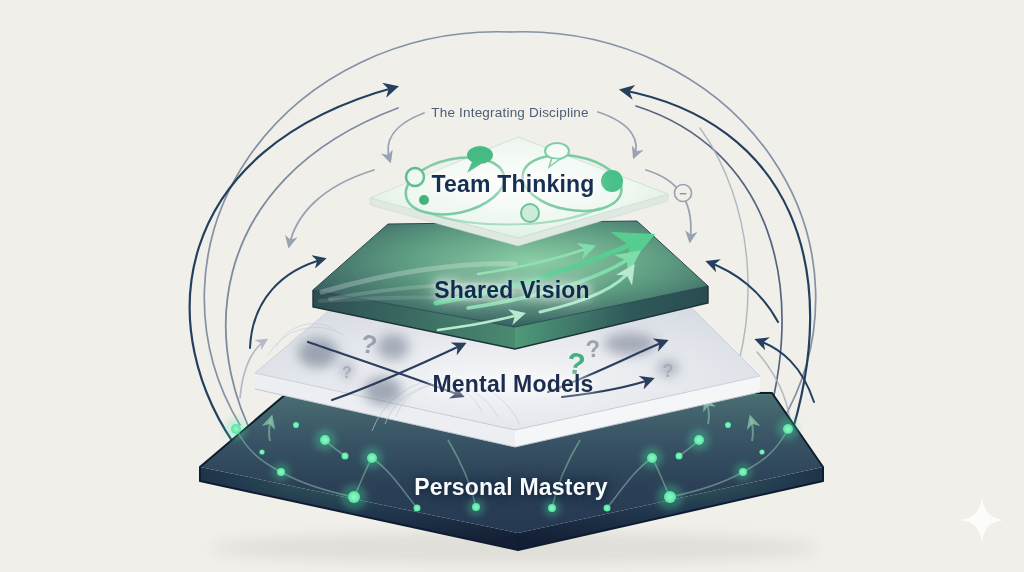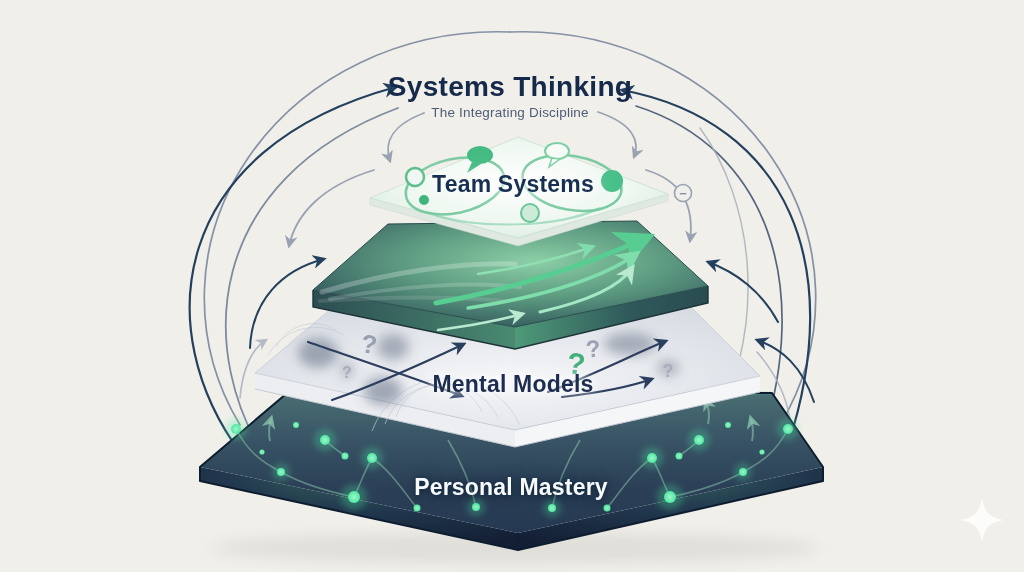--- a/index.html
+++ b/index.html
@@ -265,18 +265,18 @@
       <ellipse cx="557" cy="151" rx="12" ry="8" fill="#f7fbf8" stroke="#7ccfa4" stroke-width="2"></ellipse>
       <path d="M 552,158 L 549,167 L 560,159 Z" fill="#f7fbf8" stroke="#7ccfa4" stroke-width="1.5"></path>
     </g>
   </g>
 
   <g transform="translate(982,520)">
     <path d="M 0,-22 C 3,-7 7,-3 22,0 C 7,3 3,7 0,22 C -3,7 -7,3 -22,0 C -7,-3 -3,-7 0,-22 Z" fill="#ffffff" opacity=".8"></path>
   </g>
 </svg>
 
-<div class="lbl lbl-title" style="left:510px;top:87px;">Systems Thinking</div>
 <div class="lbl lbl-sub" style="left:510px;top:112px;">The Integrating Discipline</div>
-<div class="lbl lbl-layer lbl-tl" style="left:513px;top:184px;">Team Systems</div>
+<div class="lbl lbl-layer lbl-tl" style="left:513px;top:184px;">Team Thinking</div>
+<div class="lbl lbl-layer lbl-sv" style="left:512px;top:290px;">Shared Vision</div>
 <div class="lbl lbl-layer lbl-pm" style="left:511px;top:487px;">Personal Mastery</div>
 <div class="lbl lbl-layer lbl-mm" style="left:513px;top:384px;">Mental Models</div>
 </div>
 
 </body></html>

